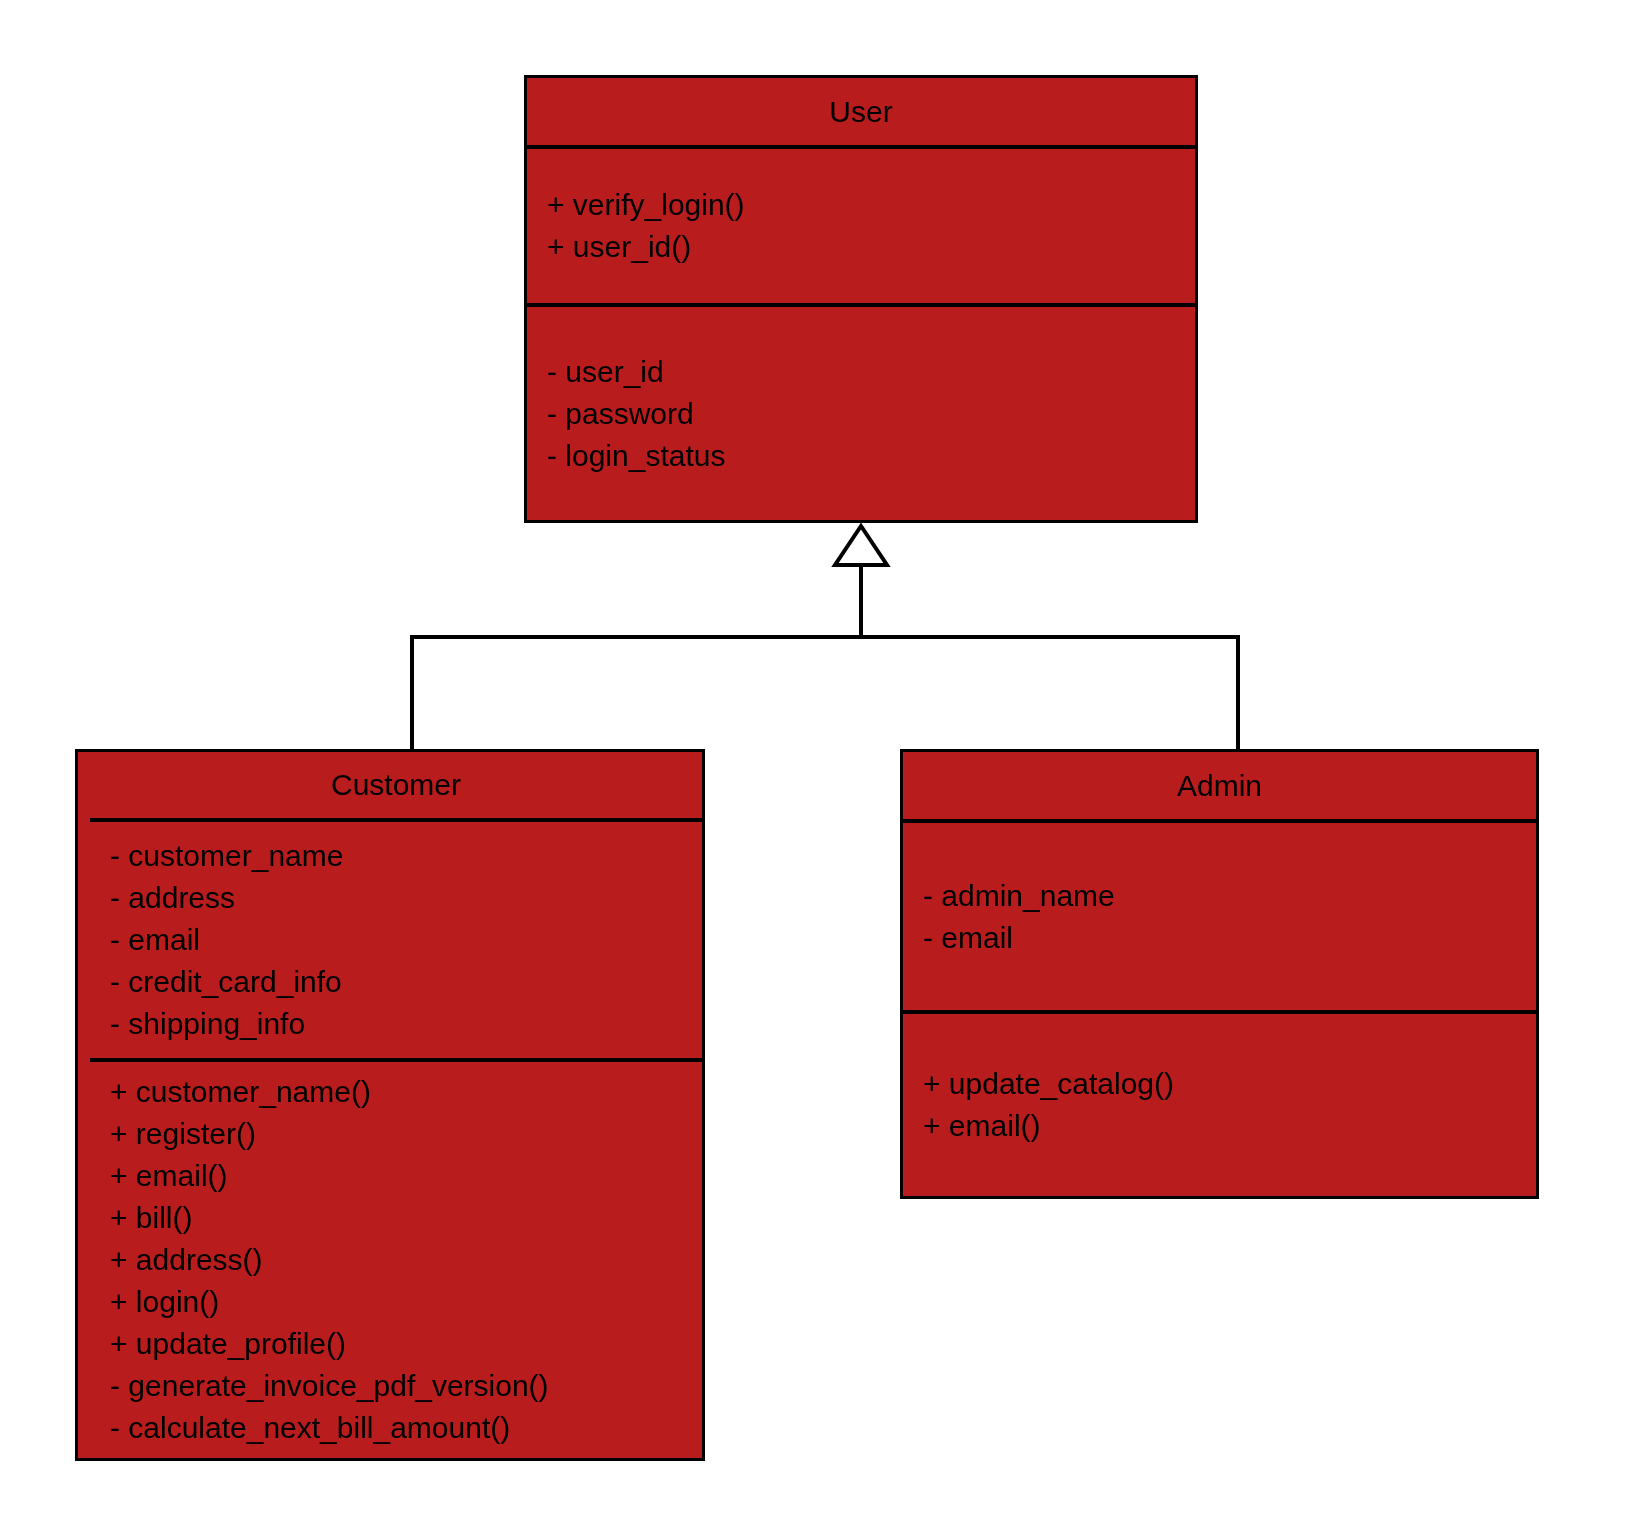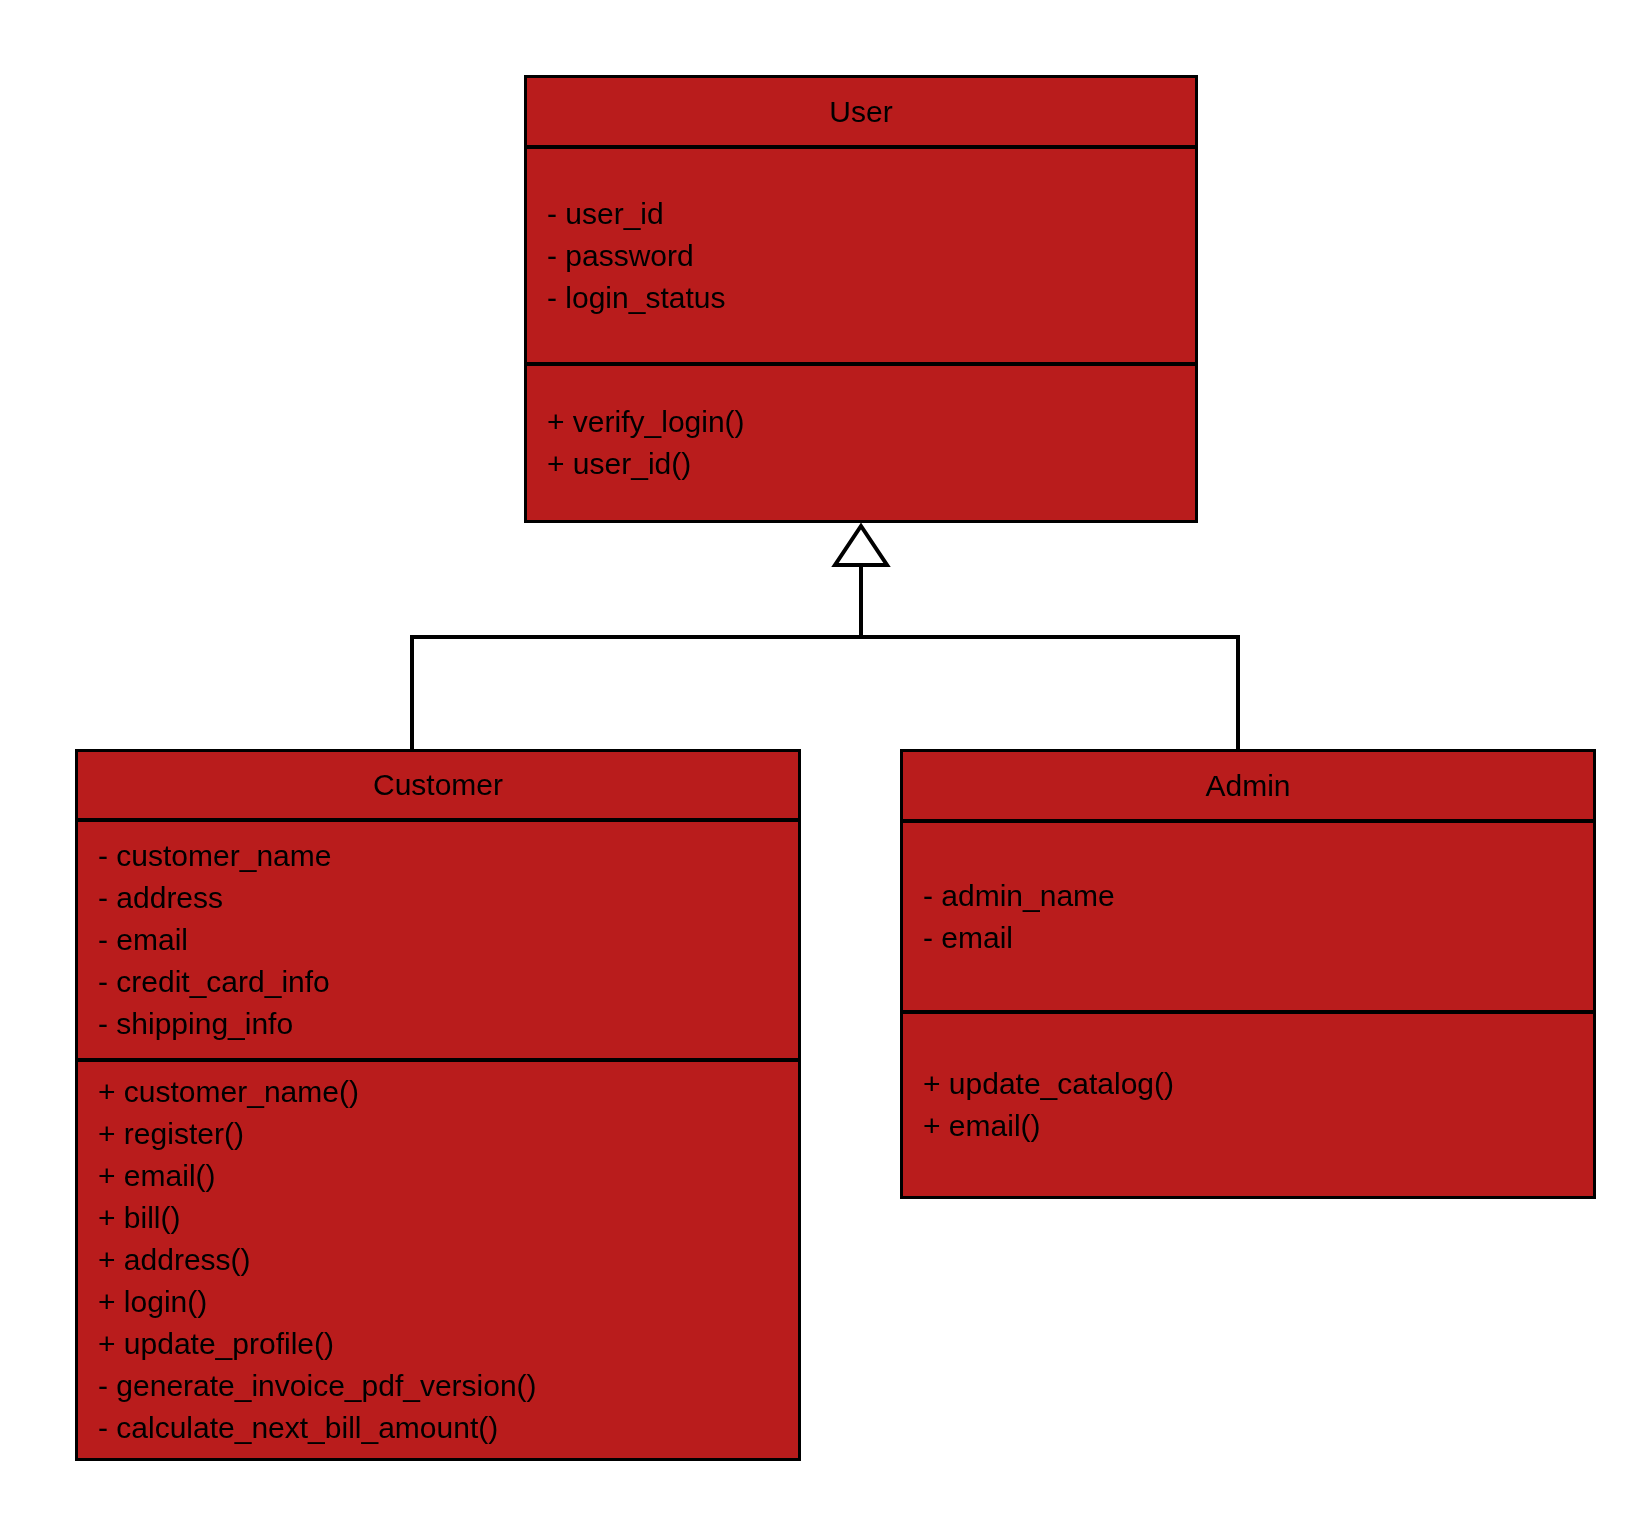--- a/index.html
+++ b/index.html
@@ -61,50 +61,50 @@
     line-height: 42px;
     white-space: pre;
   }
 
   
   #box-user   { left: 524px; top: 75px;  width: 674px; height: 448px; }
   #box-user .uml-title { height: 67px; }
   #box-user .attrs     { height: 217px; }
 
   
-  #box-customer { left: 75px; top: 749px; width: 726px; height: 712px; }
+  #box-customer { left: 75px; top: 749px; width: 630px; height: 712px; padding-left: 12px; }
   #box-customer .uml-title { height: 66px; }
   #box-customer .attrs     { height: 240px; text-align: right; }
 
   
-  #box-admin  { left: 900px; top: 749px; width: 696px; height: 450px; }
+  #box-admin  { left: 900px; top: 749px; width: 639px; height: 450px; }
   #box-admin .uml-title { height: 67px; }
   #box-admin .attrs     { height: 191px; }
 </style>
 </head>
 <body>
 
 <div class="canvas">
 
   <svg class="connectors" width="1650" height="1538" viewBox="0 0 1650 1538">
     <path d="M 412 751 L 412 637 L 861 637 L 861 563" fill="none" stroke="#000000" stroke-width="4"></path>
     <path d="M 1238 751 L 1238 637 L 861 637" fill="none" stroke="#000000" stroke-width="4"></path>
     <polygon points="861,526 835,565 887,565" fill="#ffffff" stroke="#000000" stroke-width="4"></polygon>
   </svg>
 
   <div class="uml-class" id="box-user">
     <div class="uml-title">User</div>
+    <div class="uml-section methods">
+        <div class="uml-item">+ verify_login()</div>
+        <div class="uml-item">+ user_id()</div>
+      </div>
     <div class="uml-section attrs">
         <div class="uml-item">- user_id</div>
         <div class="uml-item">- password</div>
         <div class="uml-item">- login_status</div>
-      </div>
-    <div class="uml-section methods">
-        <div class="uml-item">+ verify_login()</div>
-        <div class="uml-item">+ user_id()</div>
       </div>
   </div>
 
   <div class="uml-class" id="box-customer">
     <div class="uml-title">Customer</div>
     <div class="uml-section attrs">
         <div class="uml-item">- customer_name</div>
         <div class="uml-item">- address</div>
         <div class="uml-item">- email</div>
         <div class="uml-item">- credit_card_info</div>

